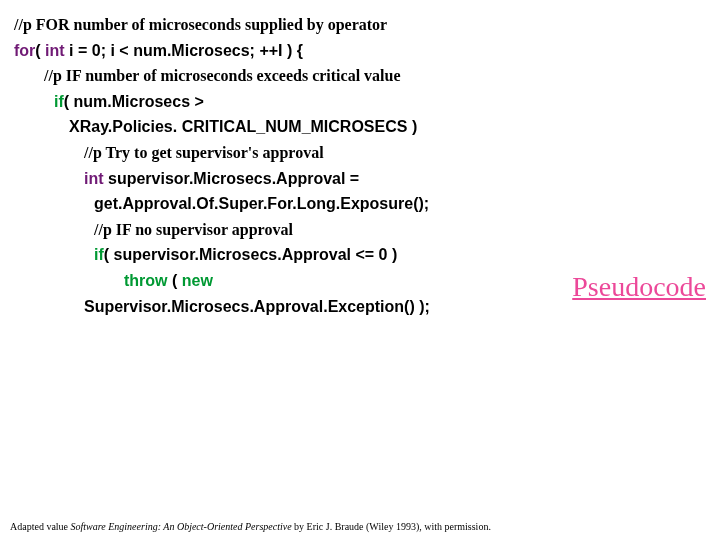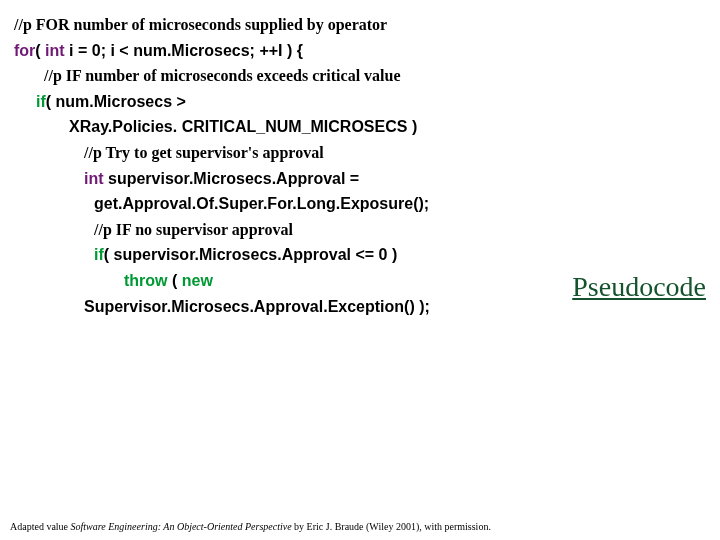--- a/index.html
+++ b/index.html
@@ -18,32 +18,32 @@
     font-size: 16px;
     line-height: 1.35;
     margin: 4px 0;
   }
   .serif {
     font-family: "Times New Roman", Times, serif;
   }
   .kw-blue { color: #701a75; }
   .kw-green { color: #009933; }
   .ind1 { margin-left: 30px; }
-  .ind2 { margin-left: 22px; }
+  .ind2 { margin-left: 40px; }
   .ind3 { margin-left: 55px; }
   .ind4 { margin-left: 70px; }
   .ind5 { margin-left: 80px; }
   .ind7 { margin-left: 110px; }
   .callout {
     position: absolute;
     right: 14px;
     top: 270px;
     font-family: "Times New Roman", Times, serif;
     font-size: 28px;
-    color: #14532d;
+    color: #ec4899;
     text-decoration: underline;
     text-align: left;
     line-height: 1.2;
   }
   .footer {
     position: absolute;
     left: 10px;
     bottom: 8px;
     font-family: "Times New Roman", Times, serif;
     font-size: 10px;
@@ -86,14 +86,14 @@
   <span class="kw-green">throw </span><span>( </span><span class="kw-green">new</span>
 </div>
 
 <div class="line ind4">Supervisor.Microsecs.Approval.Exception() );</div>
 
 <div class="callout">
   <div>Pseudocode</div>
 </div>
 
 <div class="footer">
-  <span>Adapted value </span><span class="book">Software Engineering: An Object-Oriented Perspective</span><span> by Eric J. Braude (Wiley 2001), with permission.</span>
+  <span>Adapted value </span><span class="book">Software Engineering: An Object-Oriented Perspective</span><span> by Eric J. Braude (Wiley 1993), with permission.</span>
 </div>
 
 </body></html>

